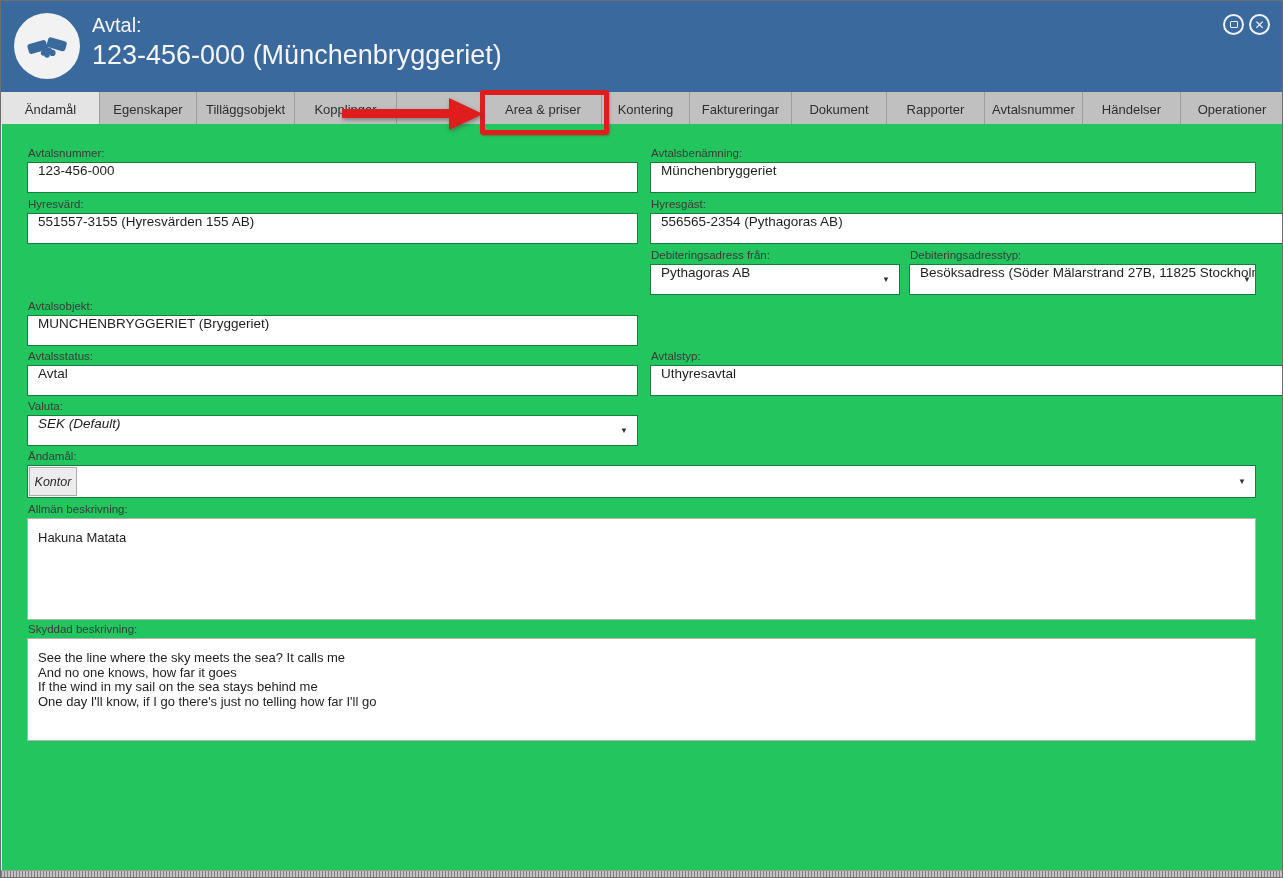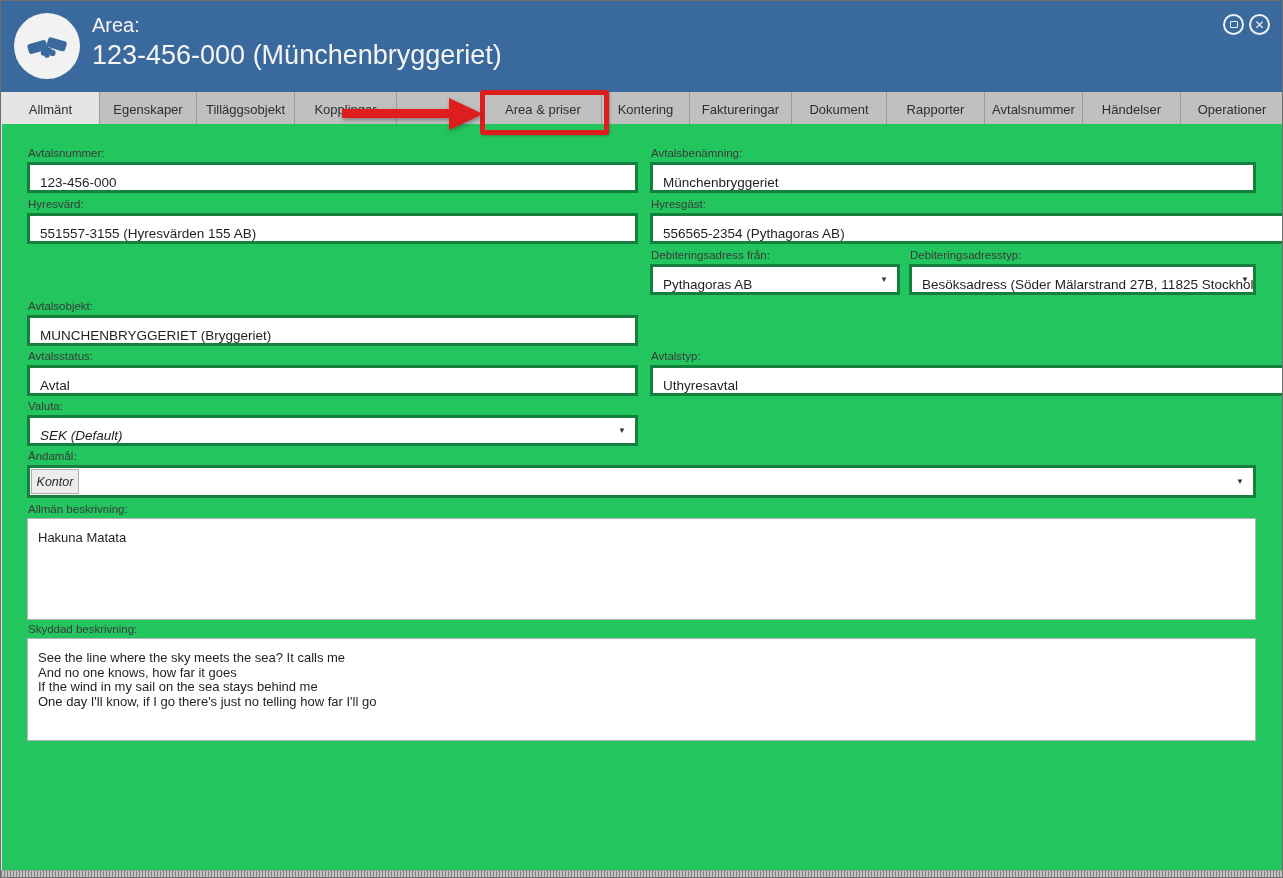--- a/index.html
+++ b/index.html
@@ -23,22 +23,22 @@
           background:#c0c0c0;}
   .tab{height:34px;border-right:1px solid #9c9c9c;background:#c0c0c0;color:#2e2e2e;
        font-size:13px;display:flex;align-items:center;justify-content:center;cursor:pointer;
        white-space:nowrap;overflow:hidden;}
   .tab:first-child{border-left:none;}
   .tab.active{background:#e4e4e4;}
   
   .content{position:absolute;left:1px;top:123px;width:1281px;height:746px;background:#22c55e;}
   .field{position:absolute;}
   .flabel{font-size:11.5px;color:#3a3a3a;line-height:14px;margin-bottom:2px;padding-left:1px;}
-  .finput{position:relative;background:#ffffff;border:3px solid #15803d;height:31px;
-          display:flex;align-items:flex-end;padding:0 22px 0 10px;font-size:13.5px;color:#1f1f1f;
+  .finput{position:relative;background:#ffffff;border:1px solid #15803d;height:31px;
+          display:flex;align-items:flex-start;padding:0 22px 0 10px;font-size:13.5px;color:#1f1f1f;
           white-space:nowrap;overflow:hidden;}
   .finput.noarrow{padding-right:10px;}
   .caret{position:absolute;right:9px;top:50%;transform:translateY(-54%);font-size:8px;color:#333;}
   .italic{font-style:italic;}
   .ftext{background:#ffffff;border:1px solid #b3b3b3;font-size:13px;color:#1f1f1f;
          padding:12px 26px 6px 10px;line-height:14.5px;white-space:pre-line;overflow:hidden;}
   .chip{position:absolute;left:1px;top:1px;bottom:1px;width:48px;background:#ececec;
         border:1px solid #adadad;display:flex;align-items:center;justify-content:center;
         font-size:12.5px;font-style:italic;color:#2a2a2a;}
   
@@ -69,35 +69,35 @@
           <rect x="32" y="22" width="28" height="15" rx="4" transform="rotate(16 46 30)"></rect>
           <circle cx="30" cy="36" r="4.5"></circle>
           <circle cx="35" cy="39" r="4.5"></circle>
           <circle cx="40" cy="42" r="4.5"></circle>
           <circle cx="27" cy="42" r="4"></circle>
           <circle cx="32" cy="45" r="4"></circle>
         </g>
       </svg>
     </div>
     <div class="titles">
-      <div class="title-line1">Area:</div>
+      <div class="title-line1">Avtal:</div>
       <div class="title-line2">123-456-000 (Münchenbryggeriet)</div>
     </div>
     <div class="win-controls">
       <div class="win-btn">
         <span class="sq"></span>
       </div>
       <div class="win-btn">
         <span class="x">✕</span>
       </div>
     </div>
   </div>
 
   <div class="tabbar">
-    <div class="tab active" style="width:98px">Allmänt</div>
+    <div class="tab active" style="width:98px">Ändamål</div>
     <div class="tab" style="width:97px">Egenskaper</div>
     <div class="tab" style="width:98px">Tilläggsobjekt</div>
     <div class="tab" style="width:102px">Kopplingar</div>
     <div class="tab" style="width:88px"></div>
     <div class="tab" style="width:117px">Area &amp; priser</div>
     <div class="tab" style="width:88px">Kontering</div>
     <div class="tab" style="width:102px">Faktureringar</div>
     <div class="tab" style="width:95px">Dokument</div>
     <div class="tab" style="width:98px">Rapporter</div>
     <div class="tab" style="width:98px">Avtalsnummer</div>

